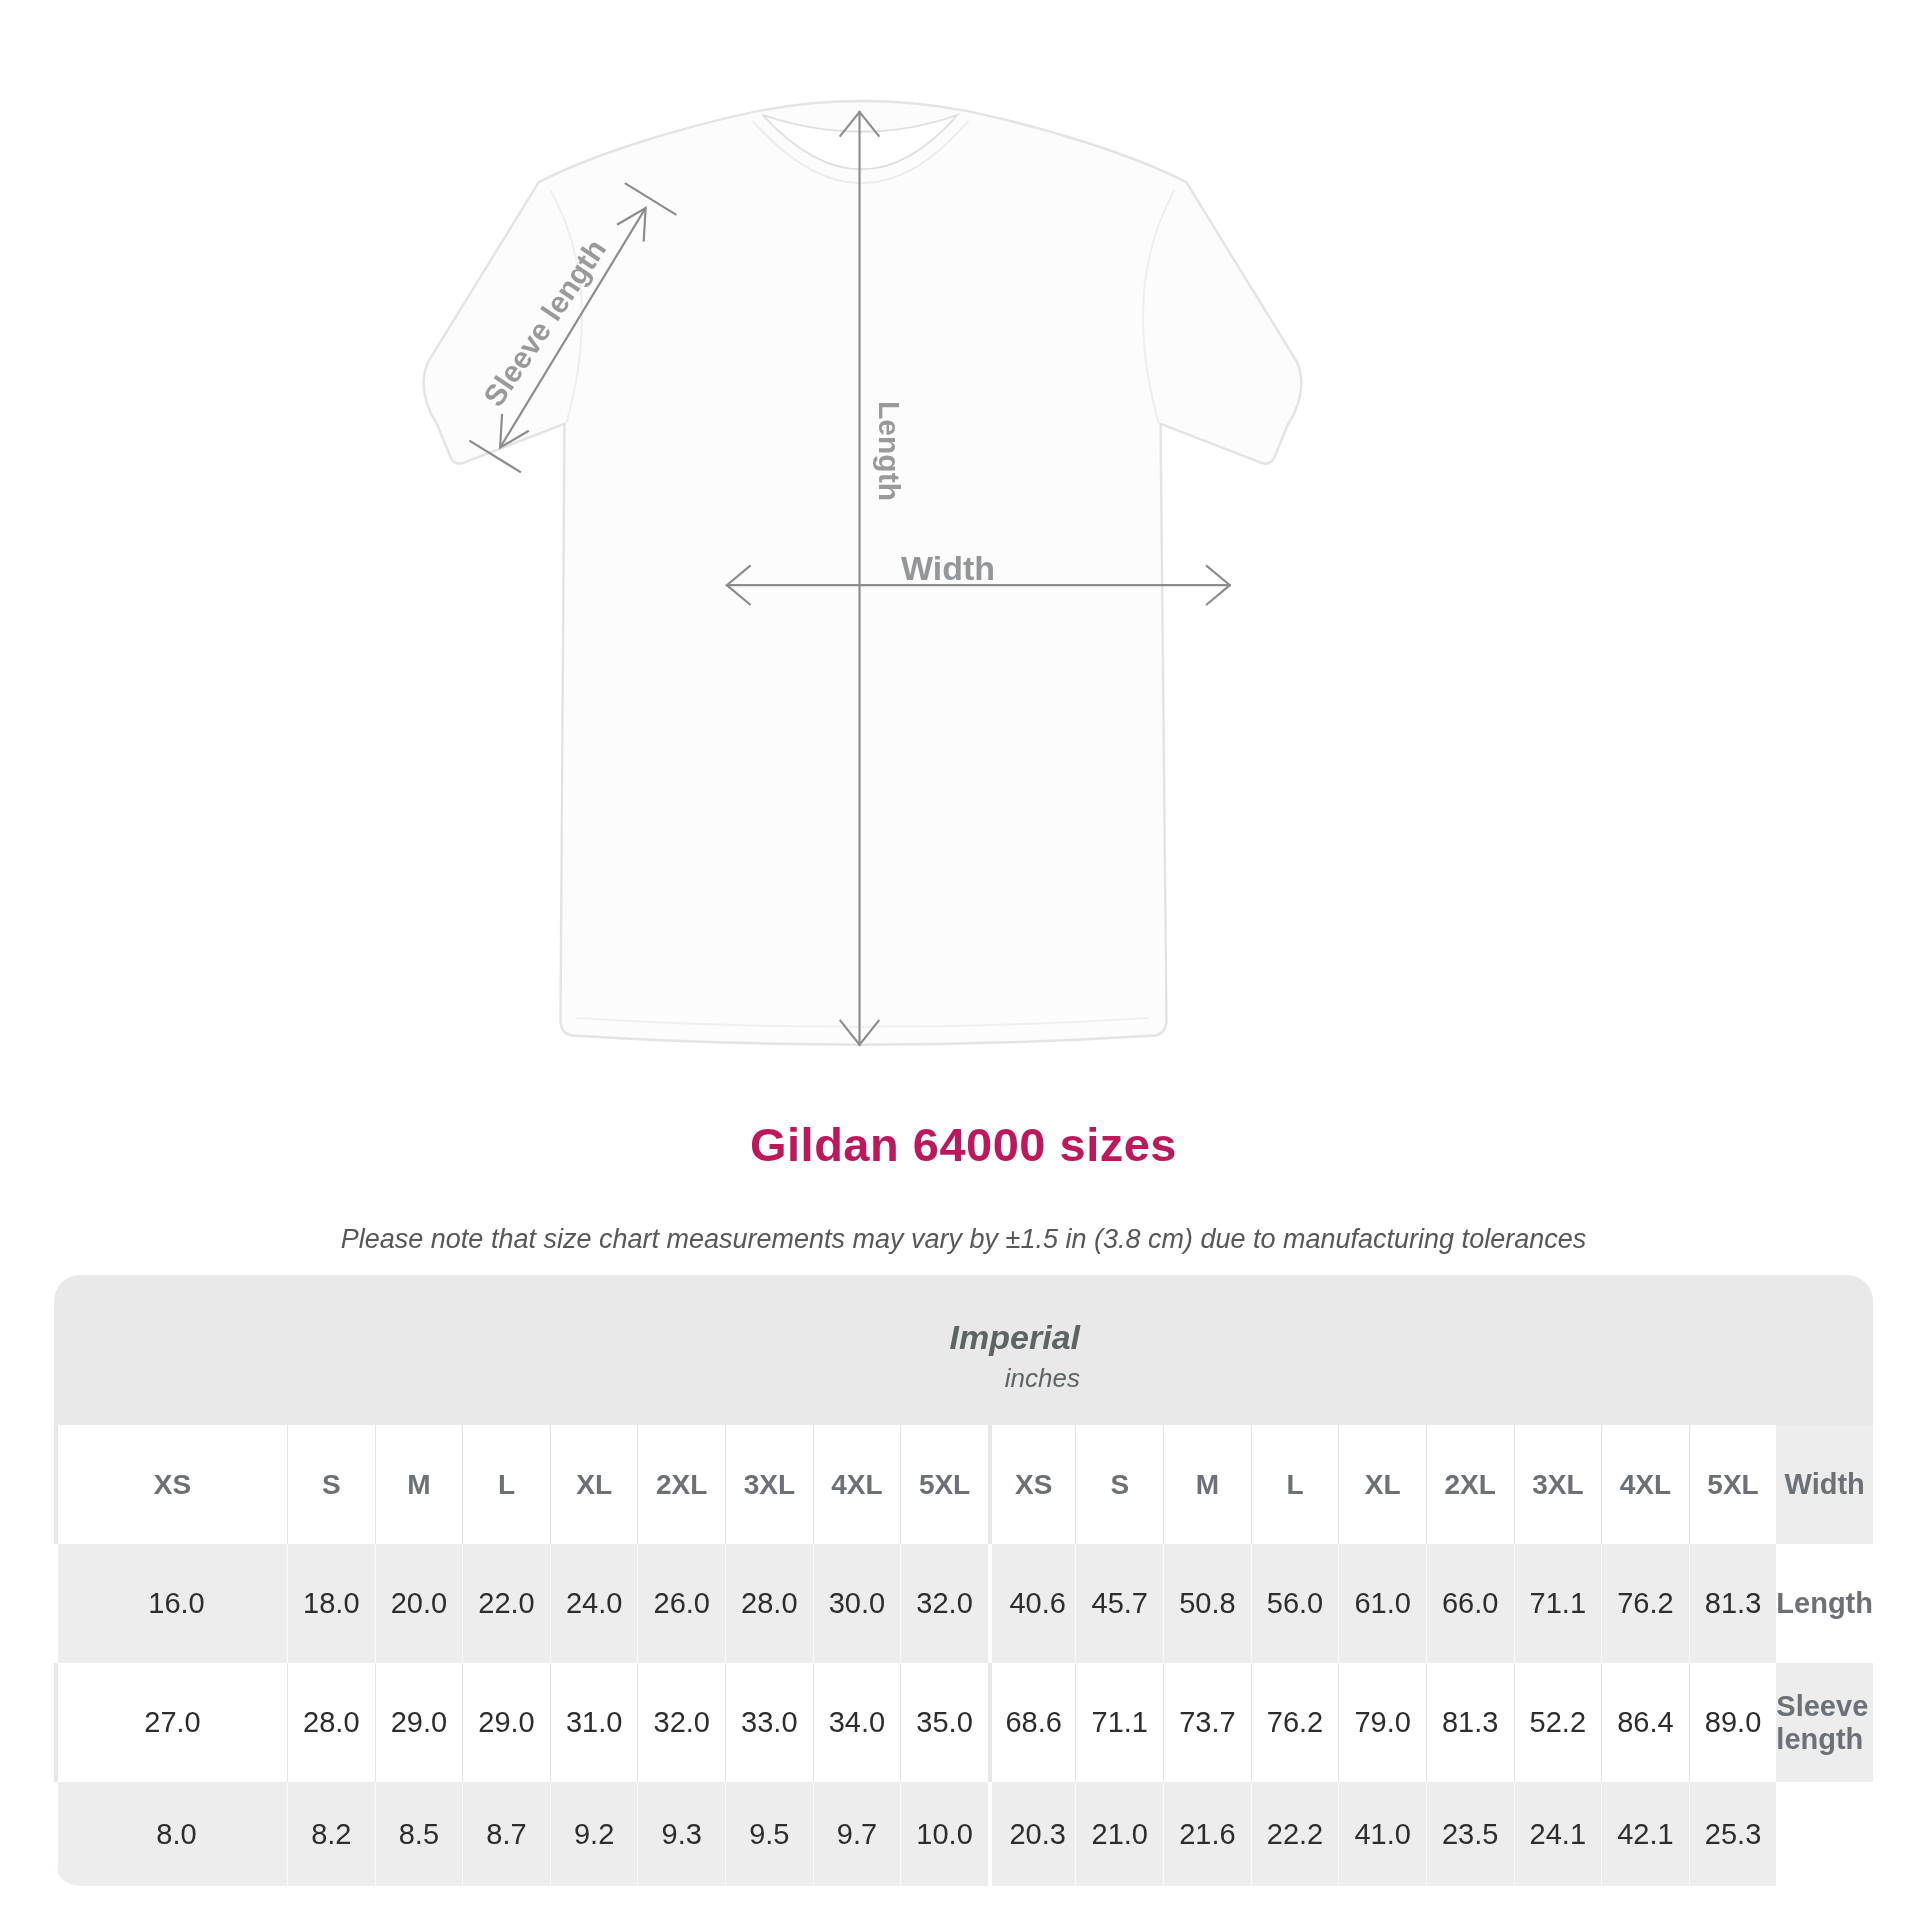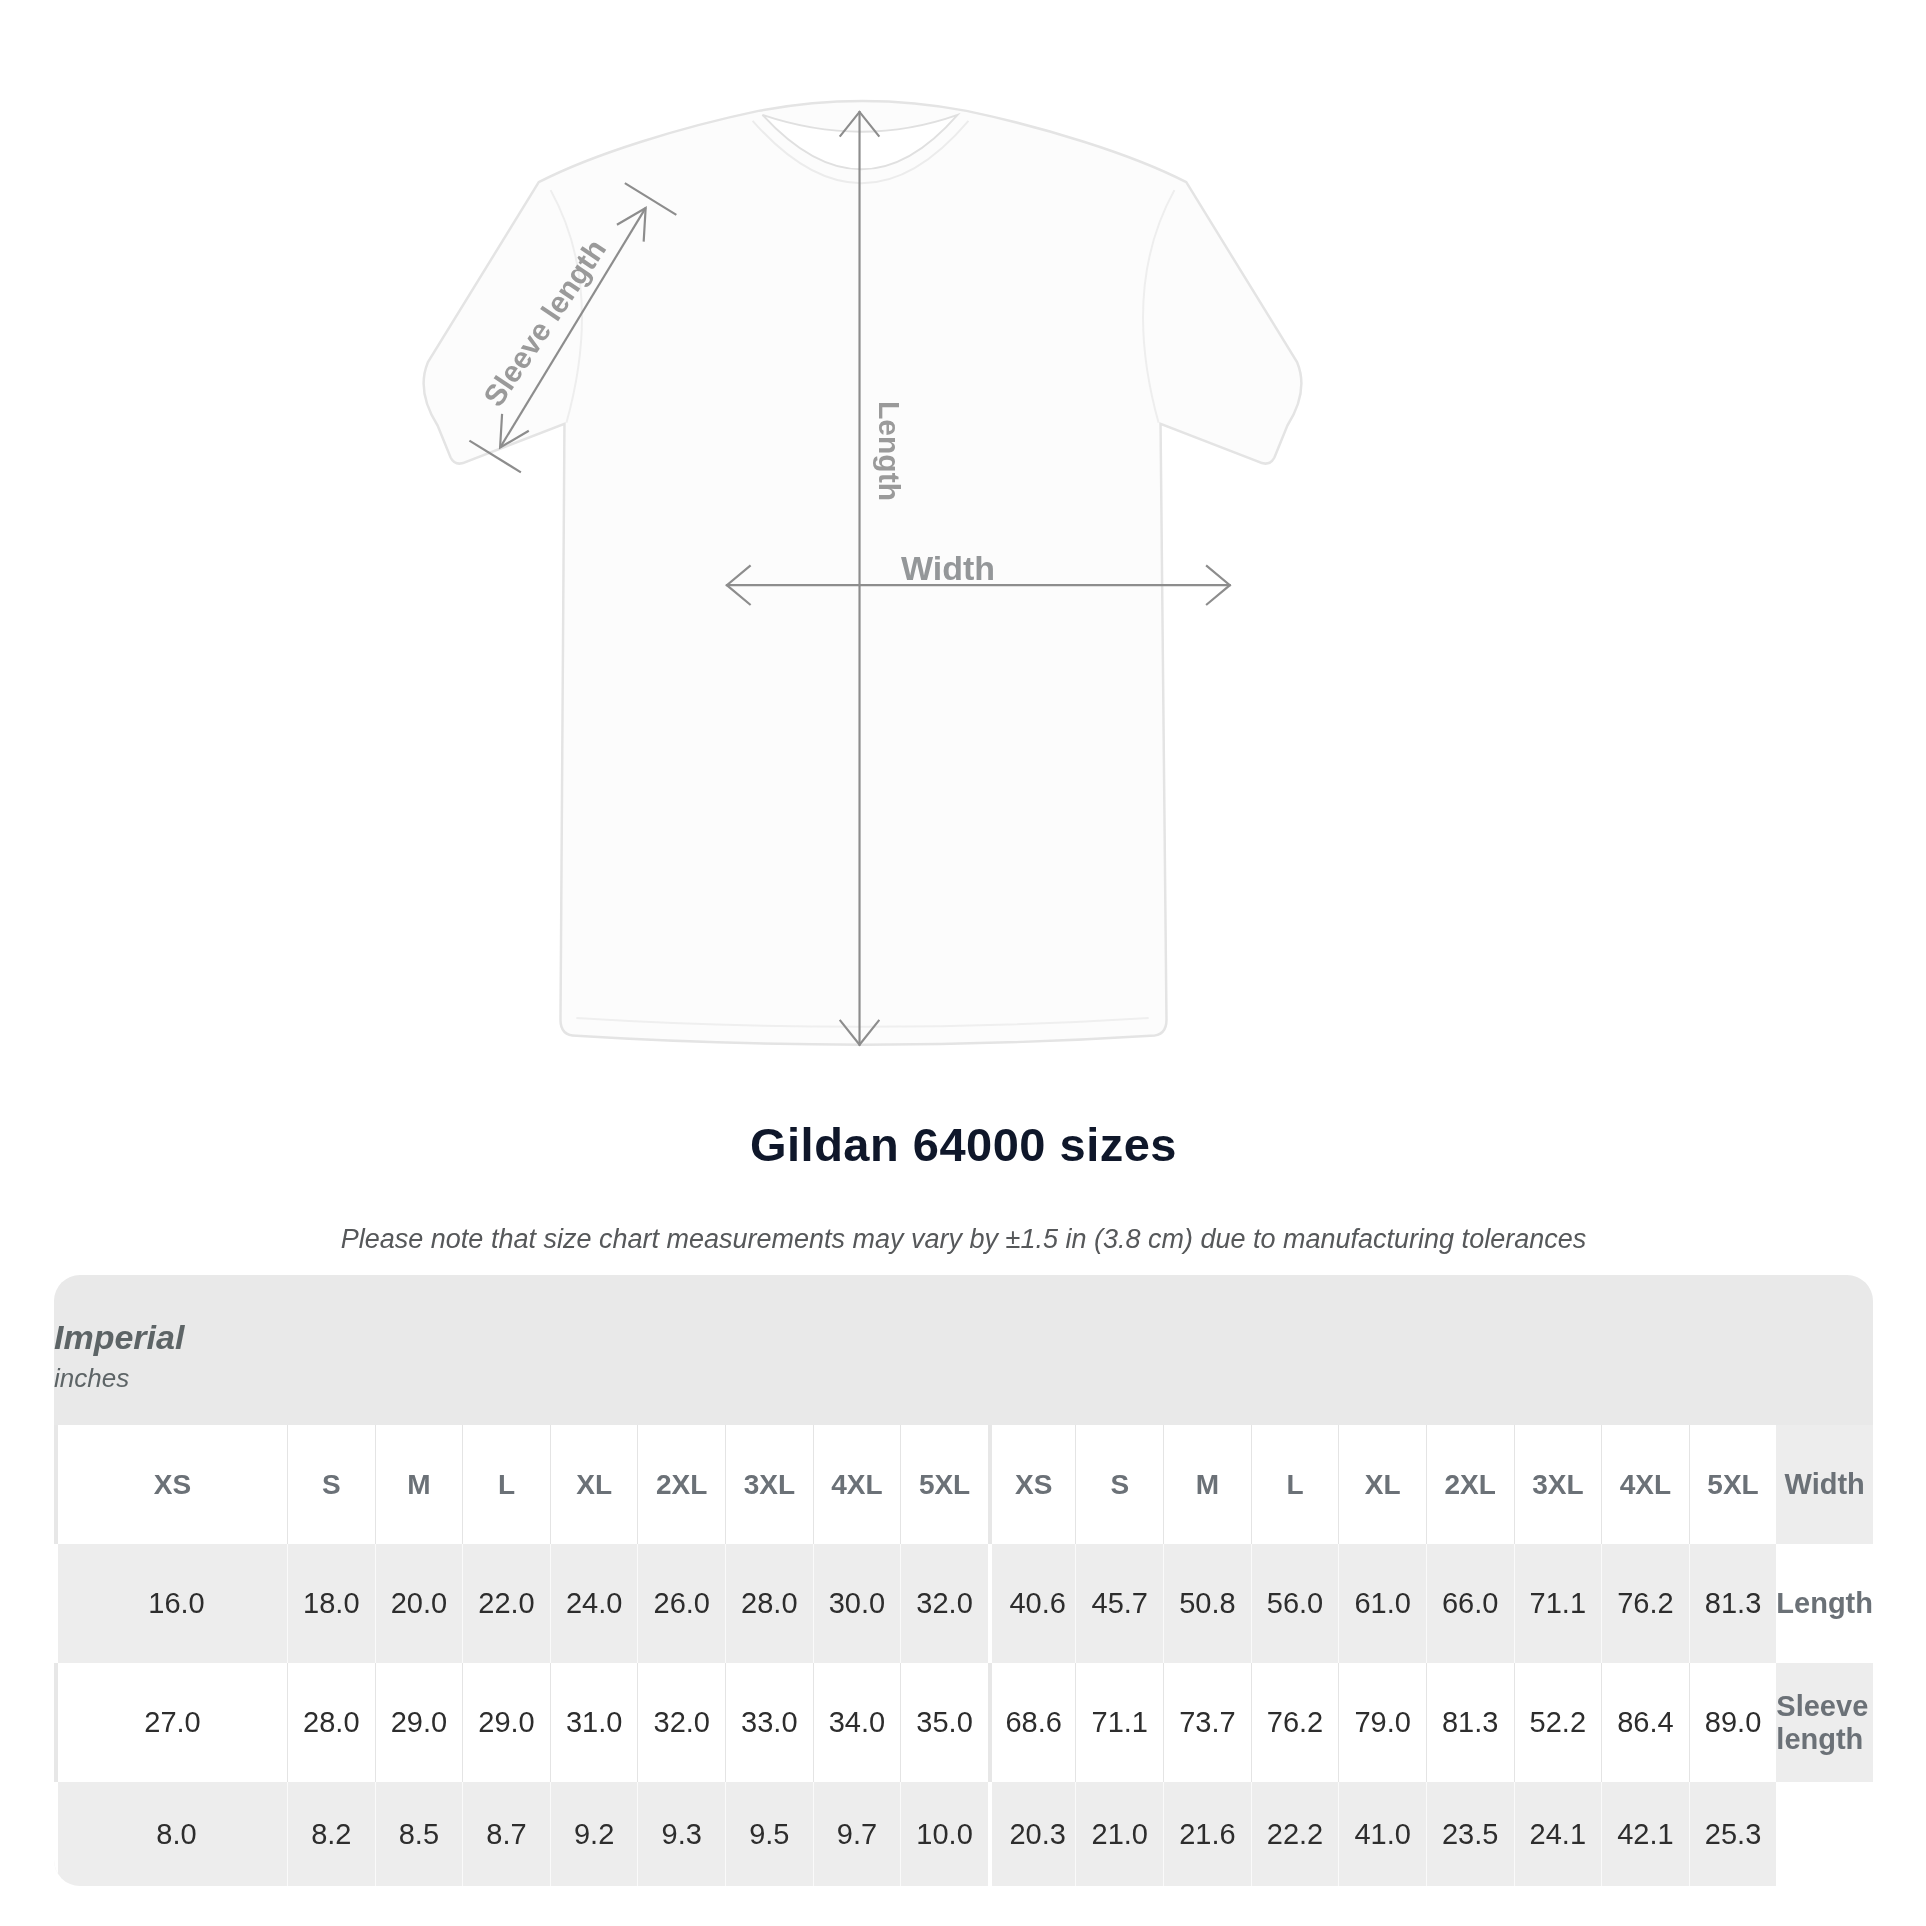--- a/index.html
+++ b/index.html
@@ -10,35 +10,35 @@
   
   .diagram{position:absolute;left:0;top:0;width:1927px;height:1109px;}
   .diagram svg{position:absolute;left:0;top:0;}
   .ann-label{position:absolute;color:#9a9a9a;font-weight:bold;white-space:nowrap;}
   .lbl-sleeve{left:545px;top:323px;font-size:30px;transform:translate(-50%,-50%) rotate(-56deg);}
   .lbl-length{left:889px;top:451px;font-size:30px;transform:translate(-50%,-50%) rotate(90deg);}
   .lbl-width{left:948px;top:568px;font-size:34px;transform:translate(-50%,-50%);color:#949799;}
   
   .title{
     position:absolute;left:0;top:1117px;width:1927px;text-align:center;
-    font-size:47px;font-weight:bold;color:#0f172a;letter-spacing:0.5px;
+    font-size:47px;font-weight:bold;color:#be185d;letter-spacing:0.5px;
   }
   .subtitle{
     position:absolute;left:0;top:1224px;width:1927px;text-align:center;
     font-size:27px;font-style:italic;color:#56585a;
   }
   
   .tablewrap{
     position:absolute;left:54px;top:1275px;width:1819px;height:611px;
     border-radius:26px;overflow:hidden;background:#ffffff;
   }
   .band{
     height:150px;background:#e9e9e9;display:flex;color:#5d6466;
   }
-  .band .half{display:flex;flex-direction:column;align-items:flex-start;justify-content:center;gap:6px;margin-top:12px;}
+  .band .half{display:flex;flex-direction:column;align-items:flex-end;justify-content:center;gap:6px;margin-top:12px;}
   .band .half.left{width:1026px;}
   .band .half.right{width:793px;}
   .band .gname{font-size:34px;font-weight:bold;font-style:italic;}
   .band .gunit{font-size:26px;font-style:italic;}
   .grid{
     display:grid;width:1819px;
     grid-template-columns:233px repeat(18,1fr);
     grid-template-rows:119px 119px 119px 104px;
   }
   .c{display:flex;align-items:center;justify-content:center;background:#ffffff;}

